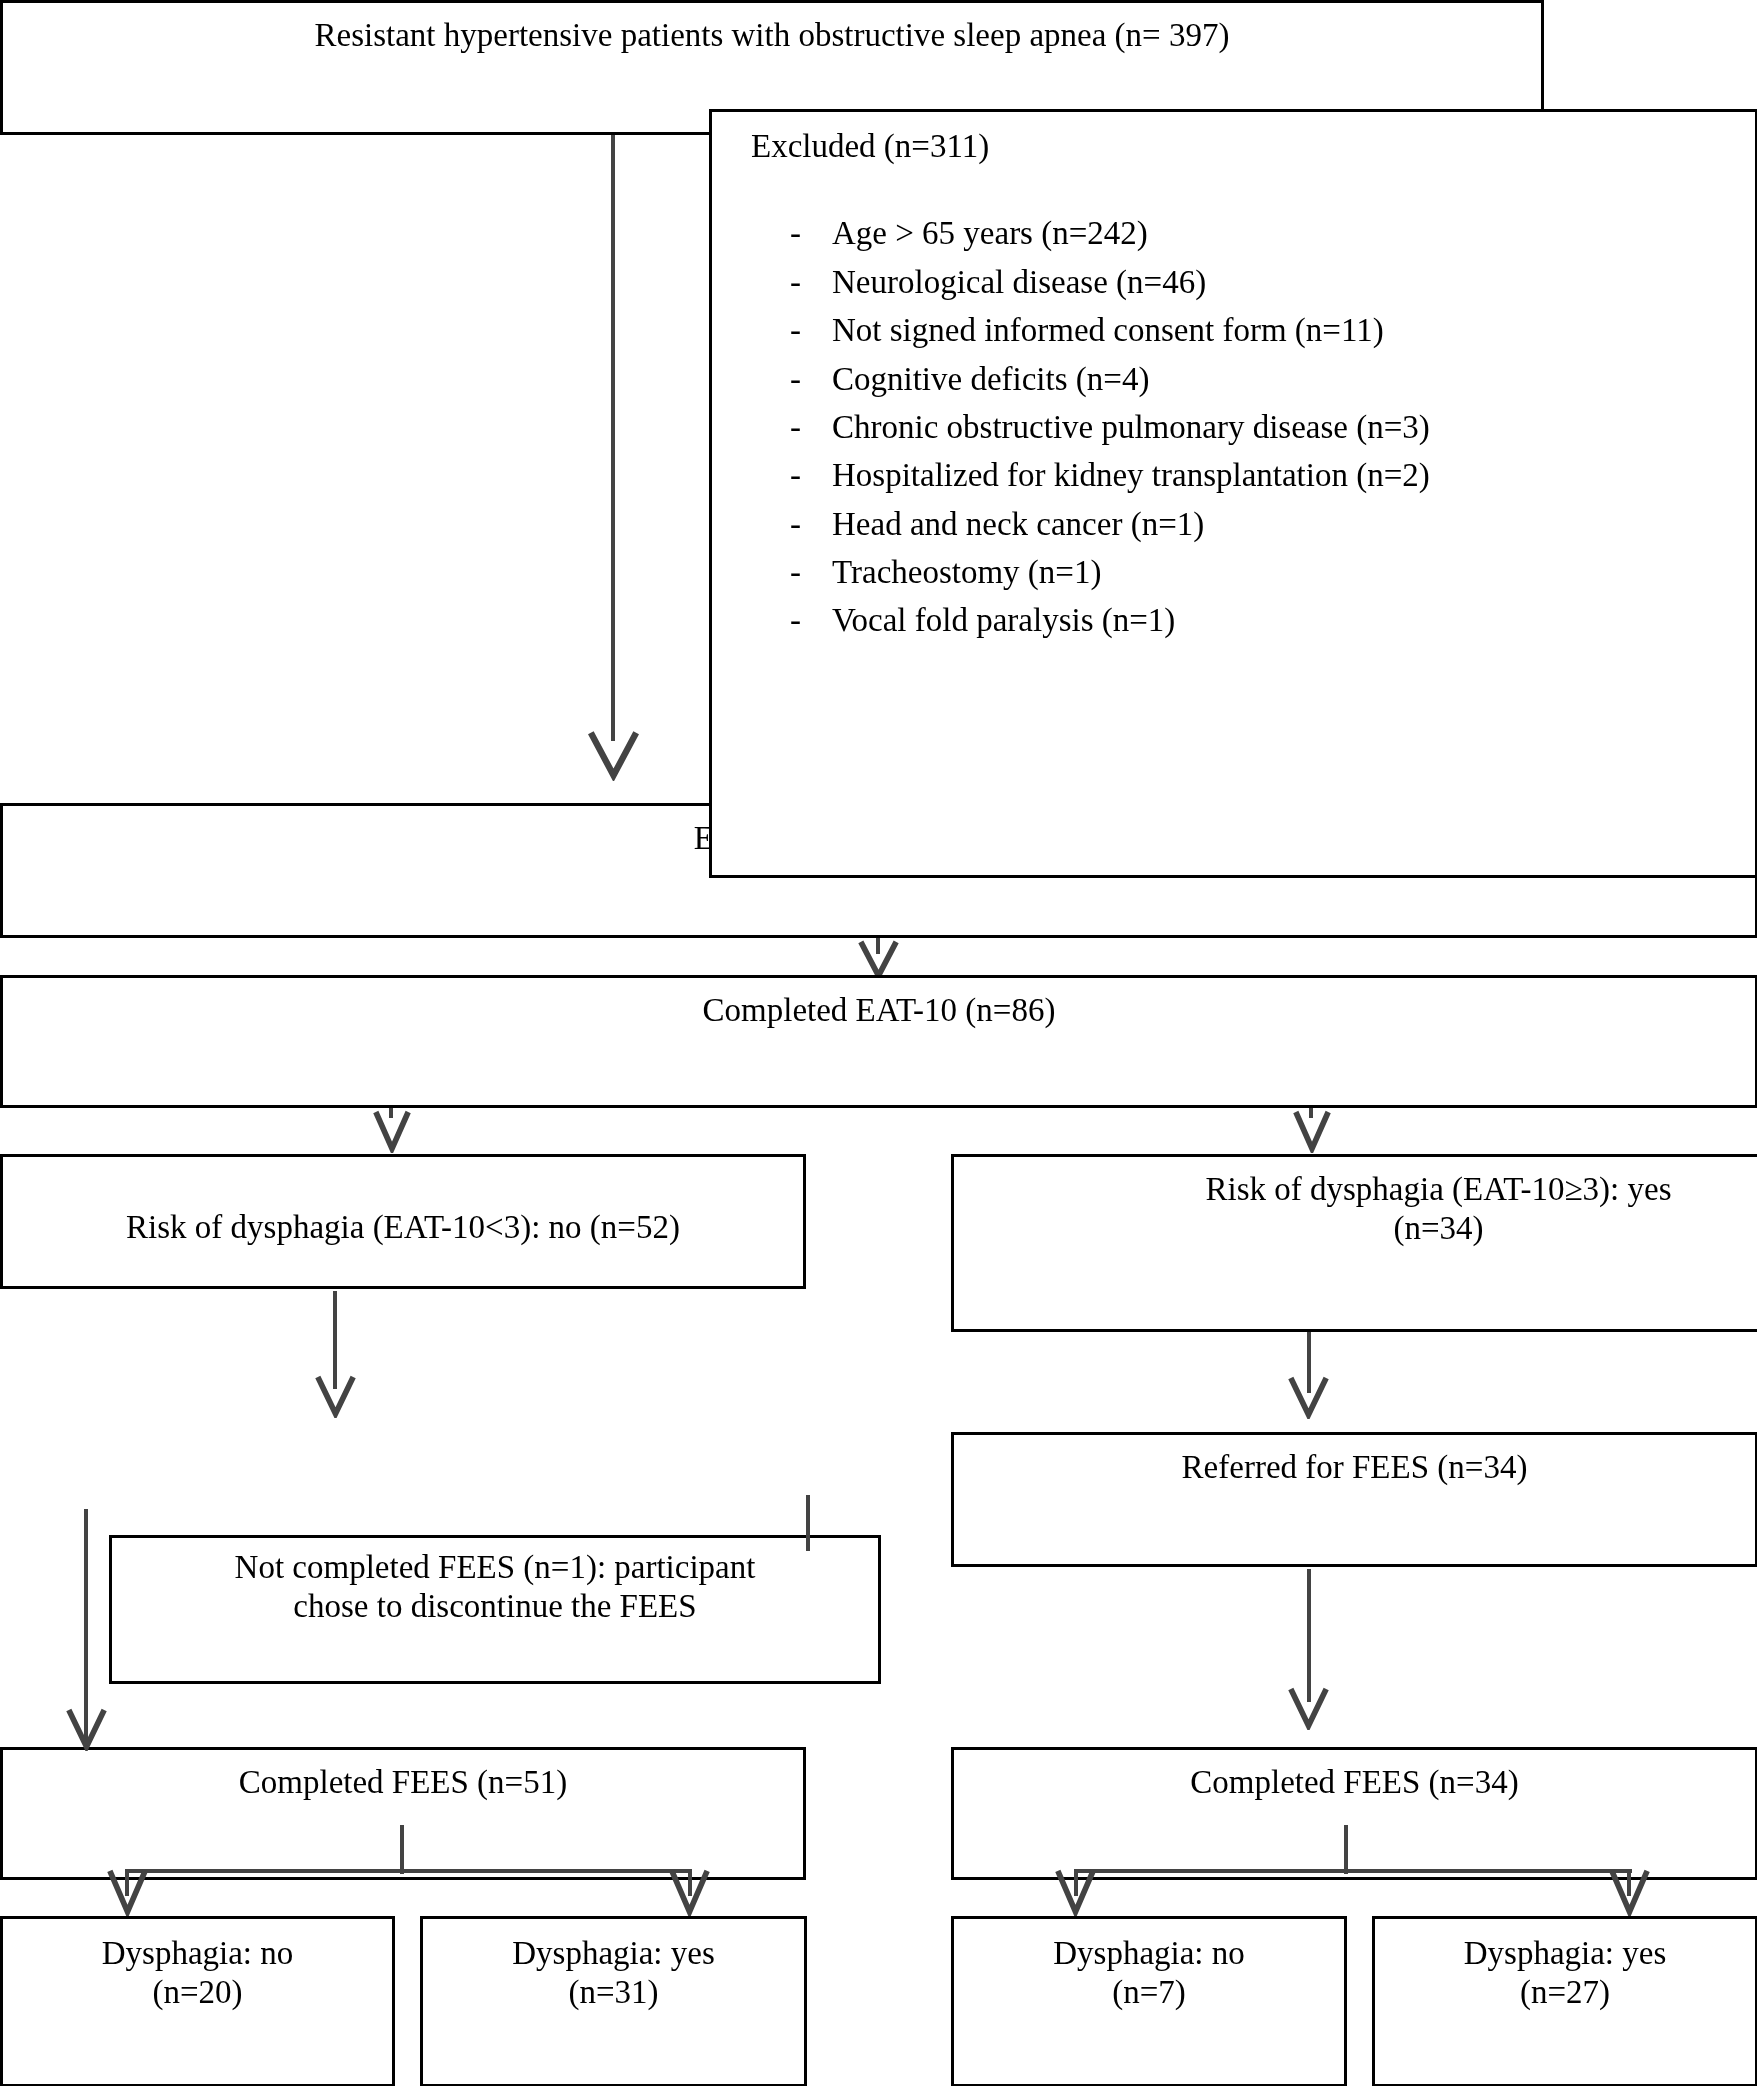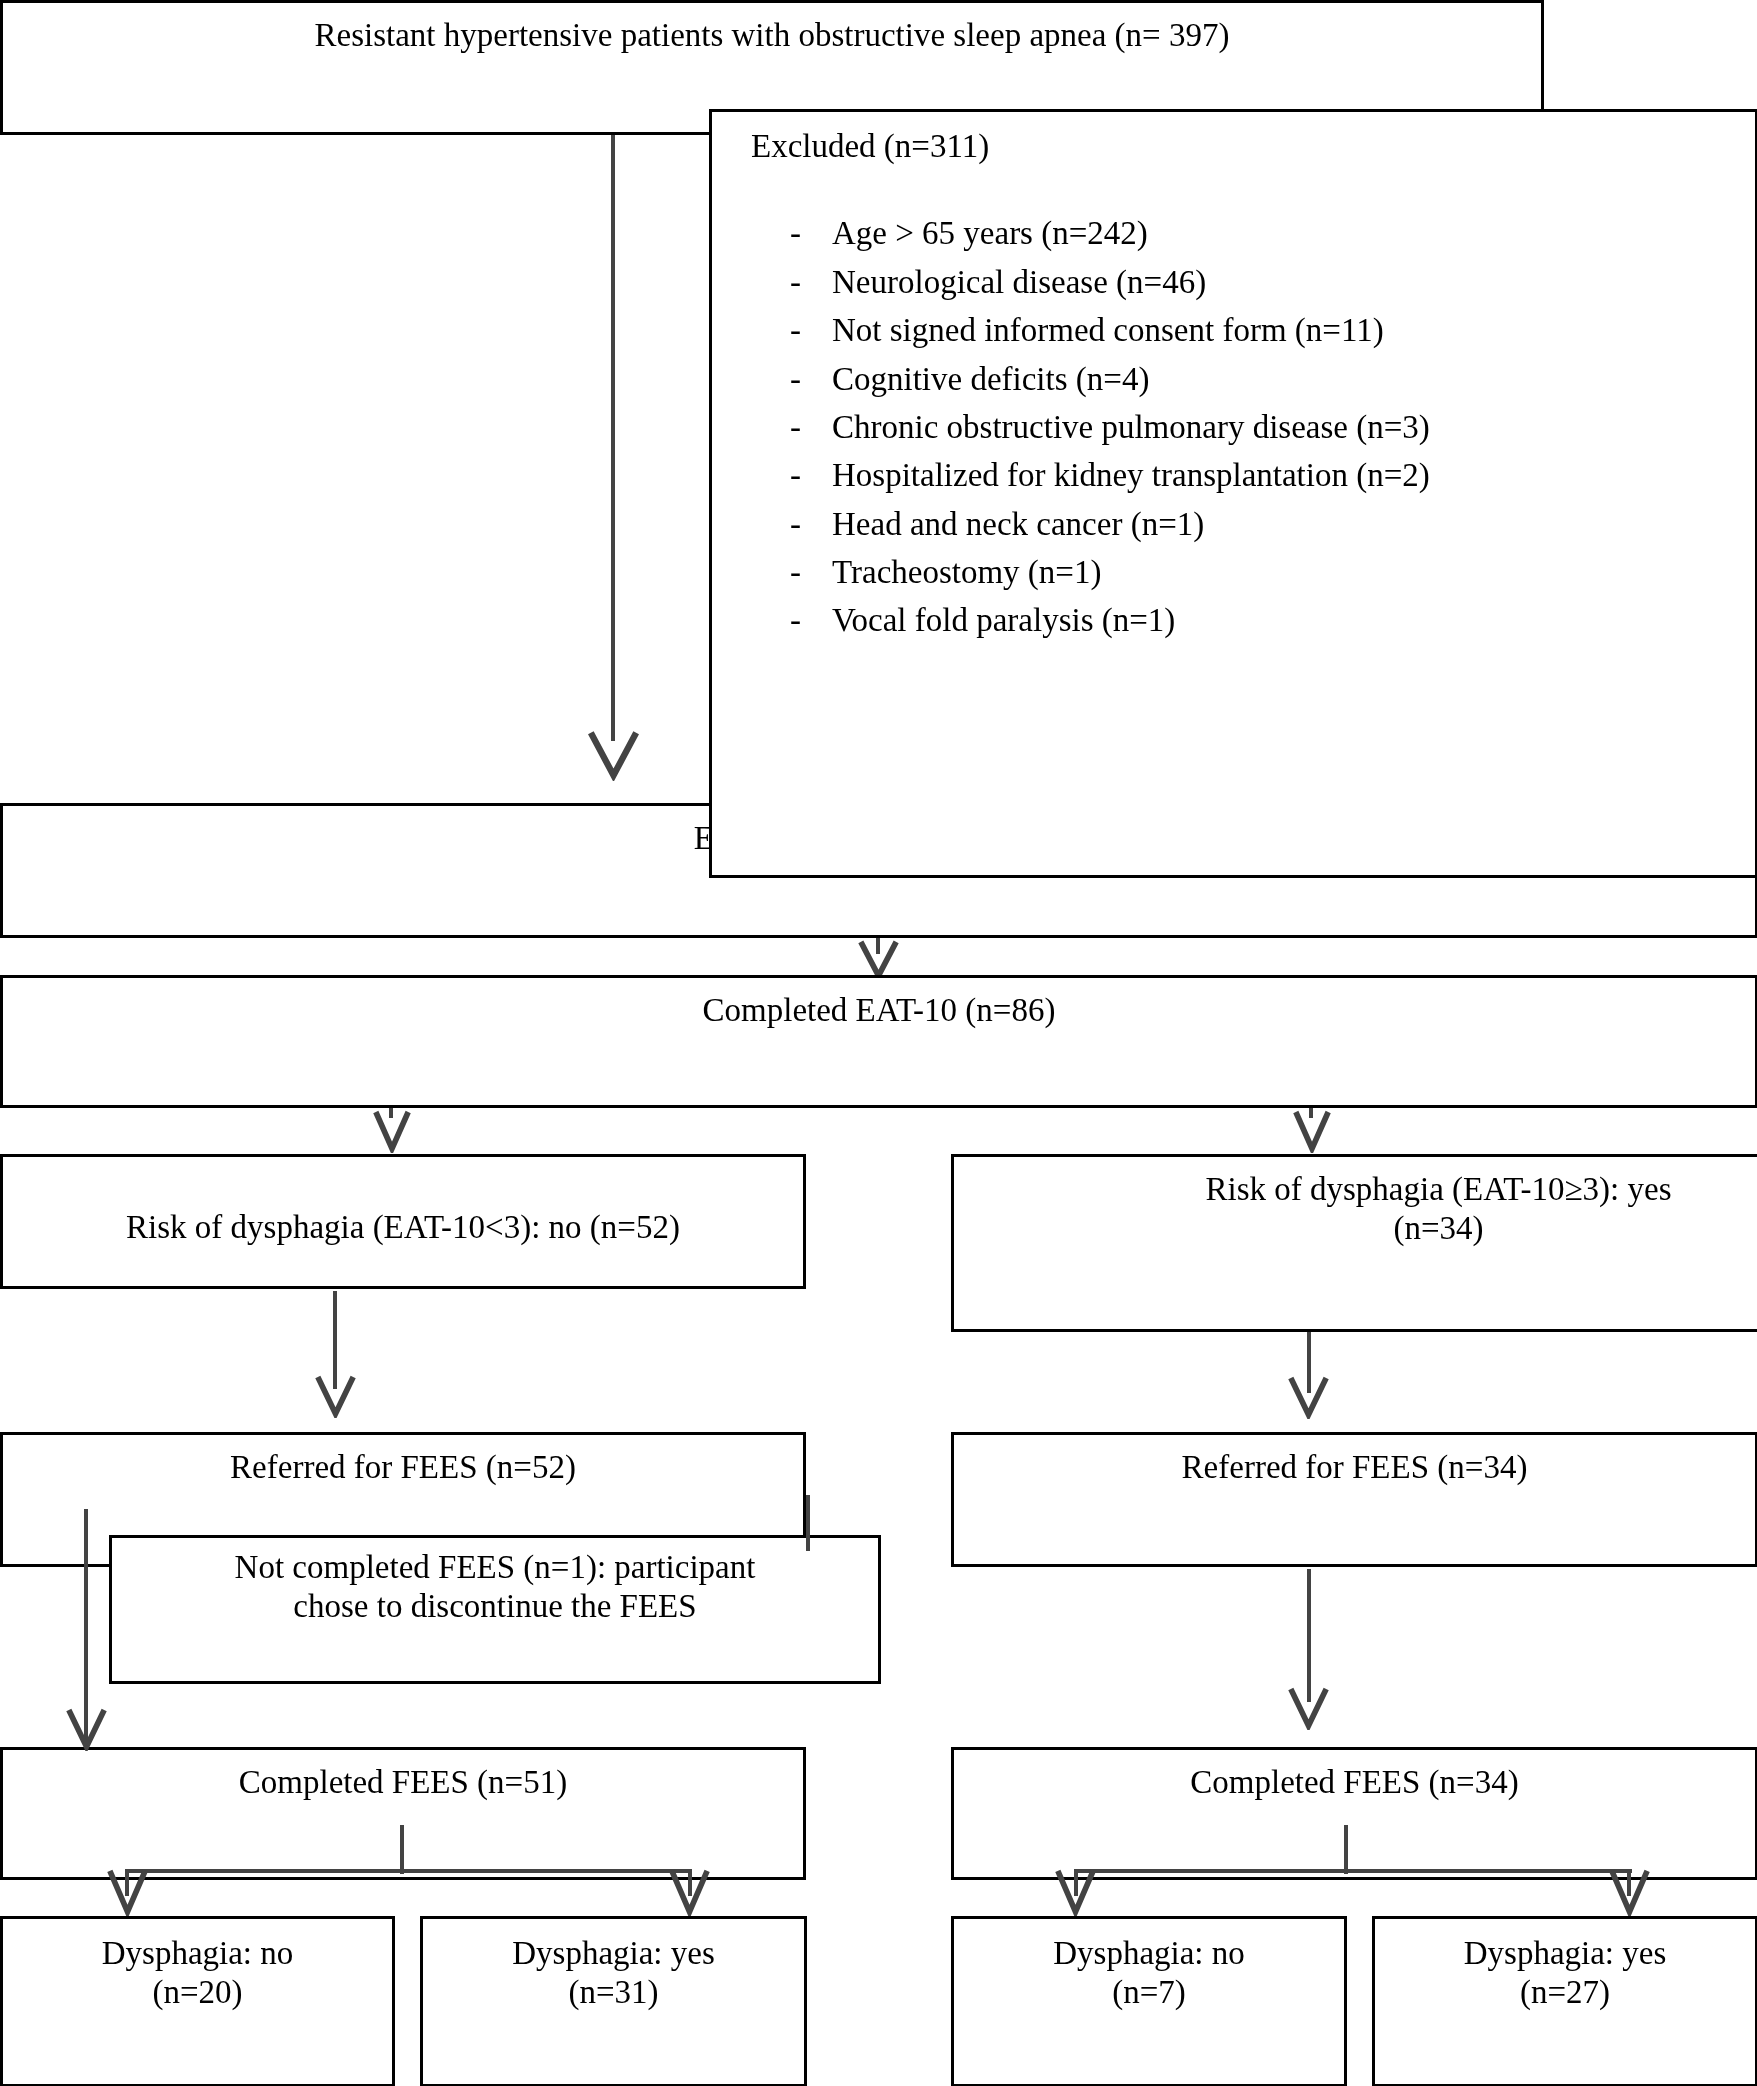--- a/index.html
+++ b/index.html
@@ -265,23 +265,20 @@
 
   <div class="box" id="node-risk-no">
     <span class="txt">Risk of dysphagia (EAT-10&lt;3): no (n=52)</span>
   </div>
 
   <div class="box" id="node-risk-yes">
     <span class="txt">Risk of dysphagia (EAT-10≥3): yes
 (n=34)</span>
   </div>
 
-  <div class="box" id="node-ref-left">
-    <span class="txt">Referred for FEES (n=52)</span>
-  </div>
 
   <div class="box" id="node-ref-right">
     <span class="txt">Referred for FEES (n=34)</span>
   </div>
 
   <div class="box" id="node-notcompleted">
     <span class="txt">Not completed FEES (n=1): participant
 chose to discontinue the FEES</span>
   </div>
 

